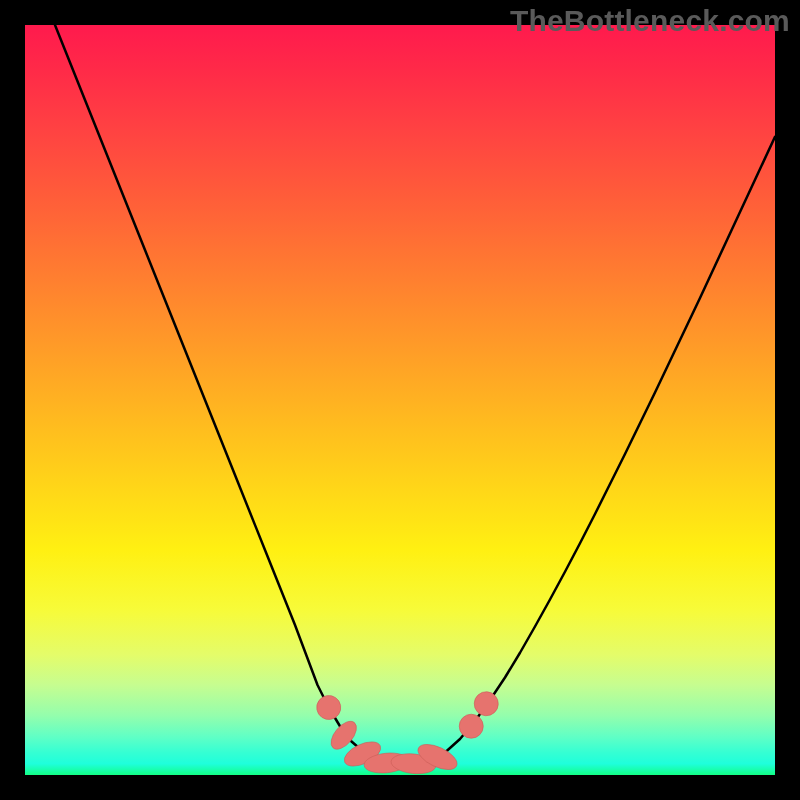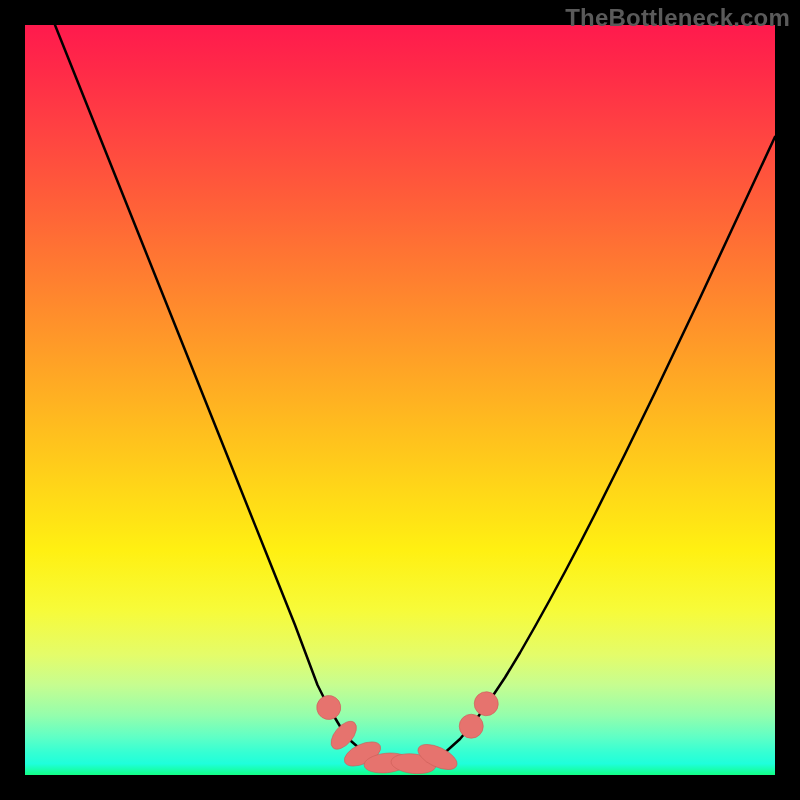--- a/index.html
+++ b/index.html
@@ -42,21 +42,21 @@
     position: absolute;
     inset: 0;
     width: 750px;
     height: 750px;
   }
   .credit {
     position: absolute;
     top: 4px;
     right: 10px;
     font-family: Arial, Helvetica, sans-serif;
-    font-size: 24px;
+    font-size: 30px;
     font-weight: 600;
     color: #5a5a5a;
     letter-spacing: 0.2px;
     z-index: 5;
   }
 </style>
 </head>
 <body>
 <div class="frame">
 

